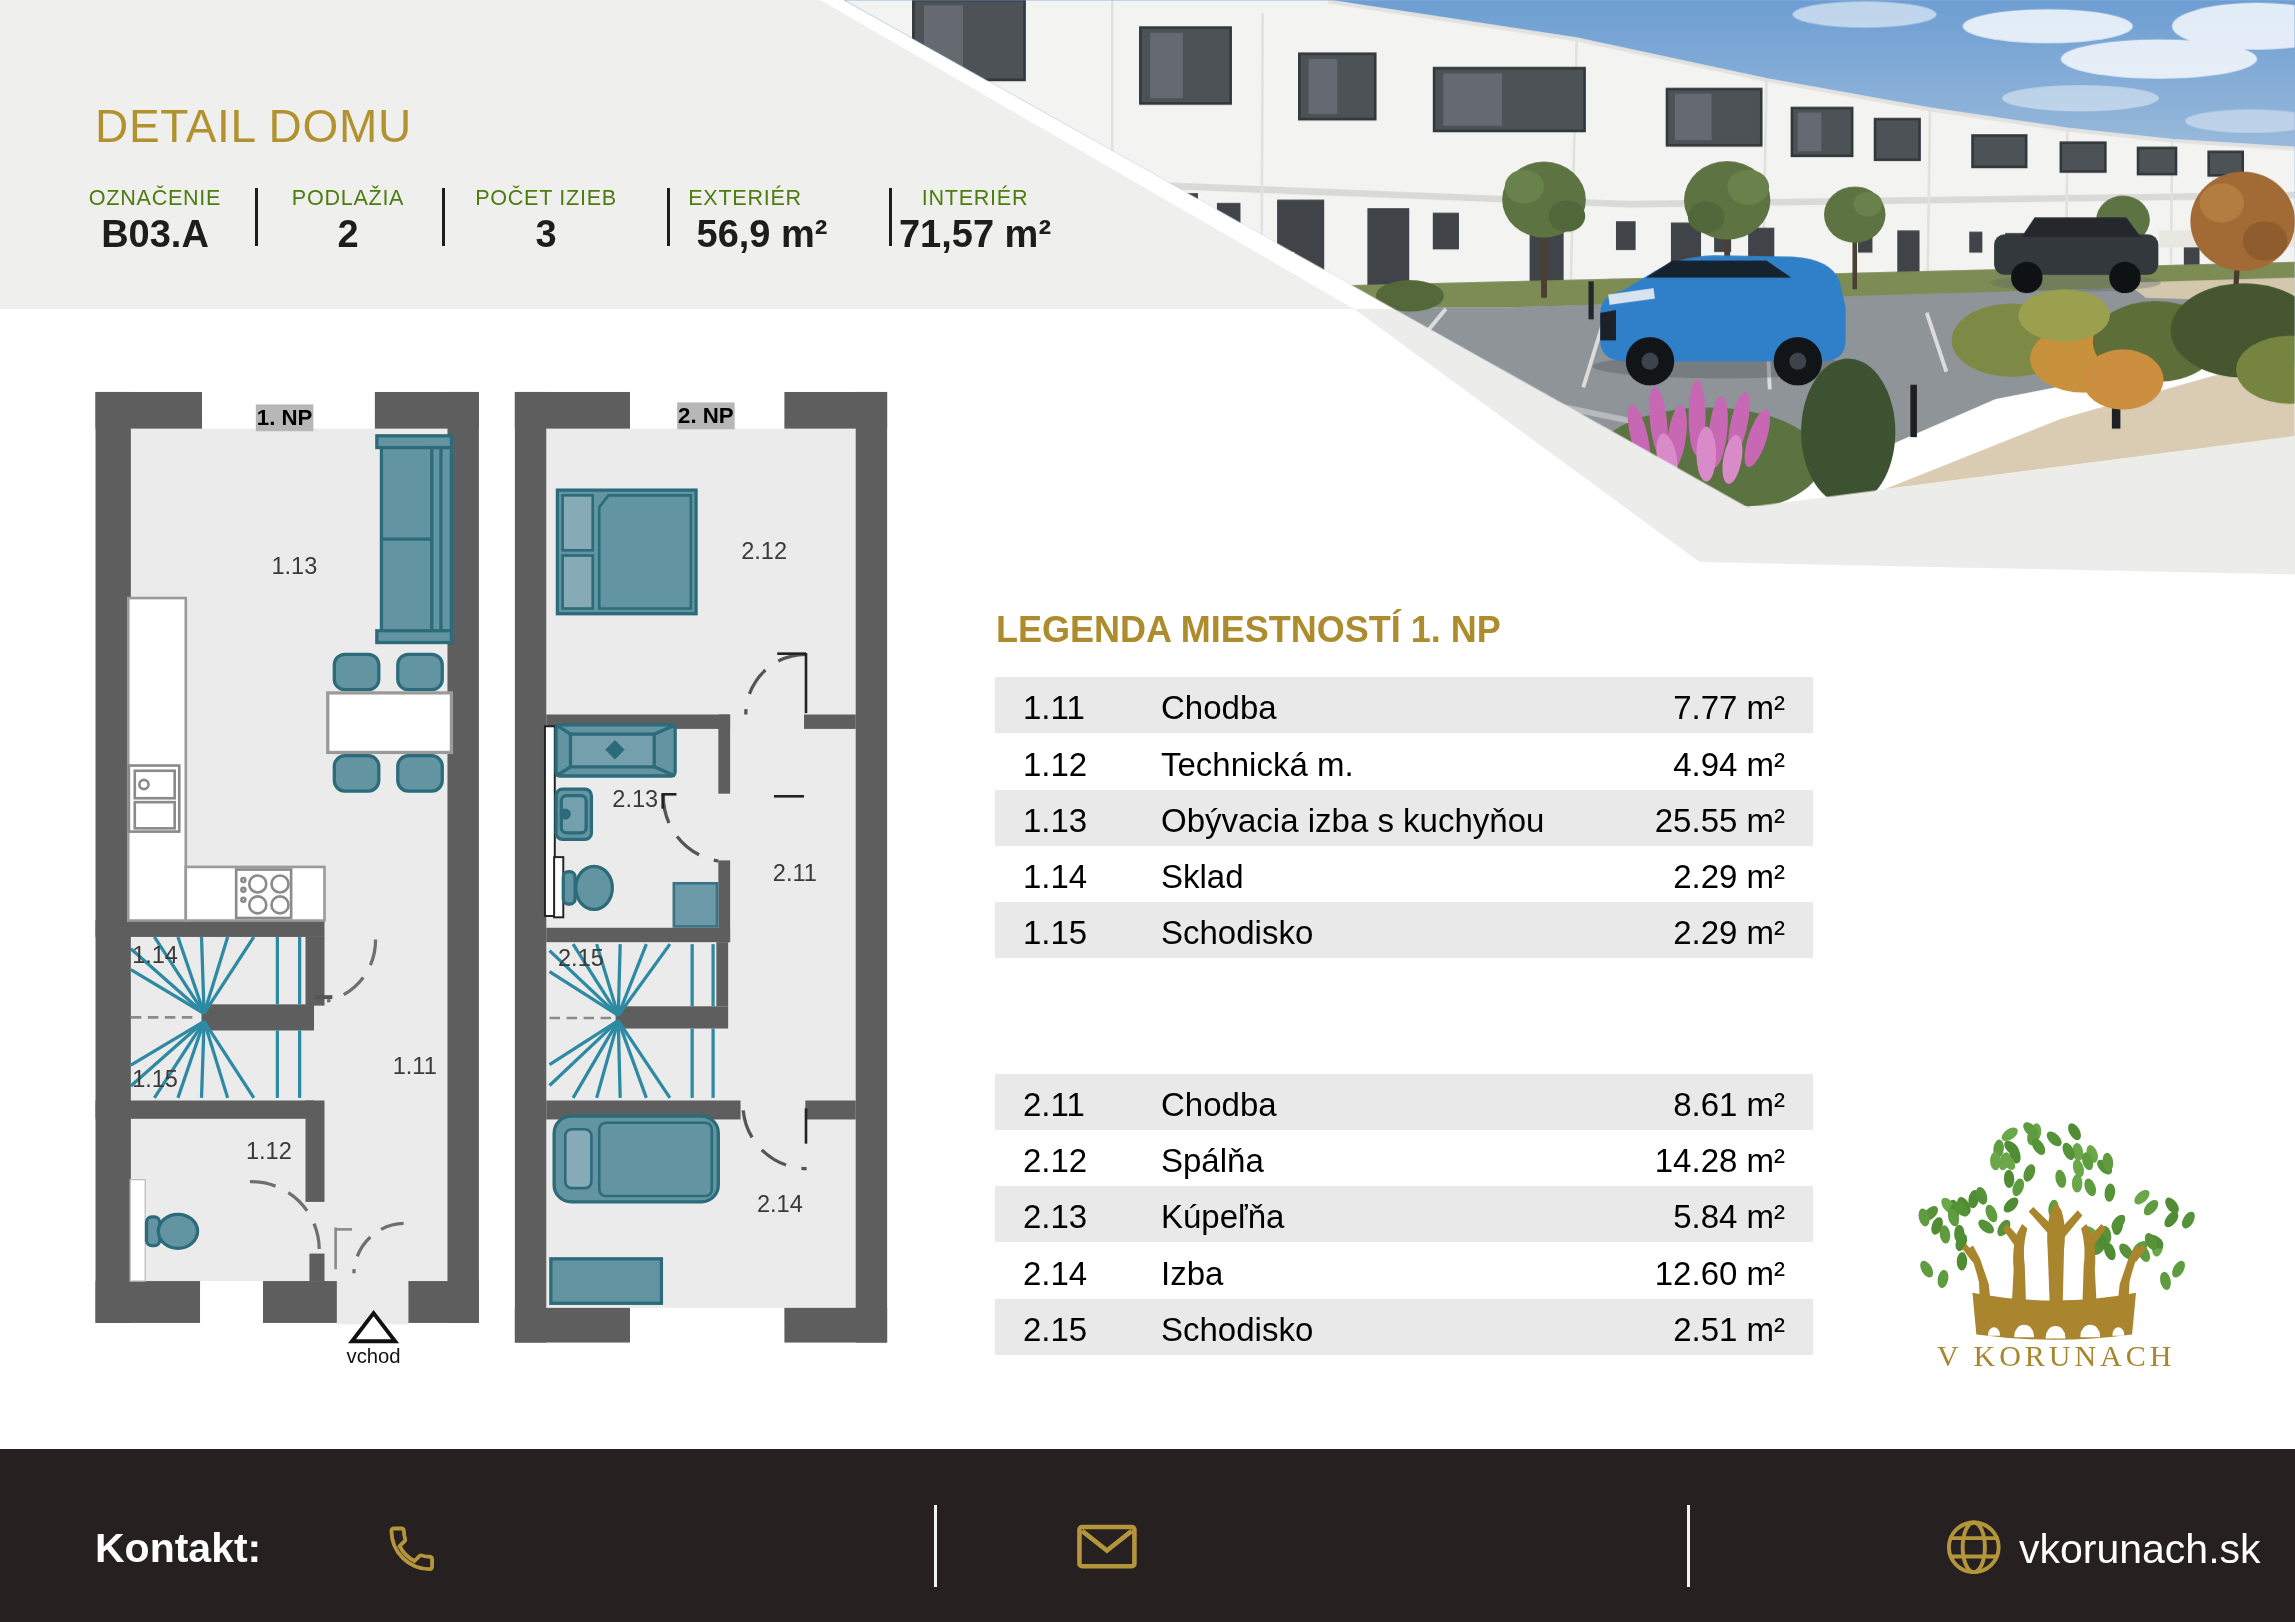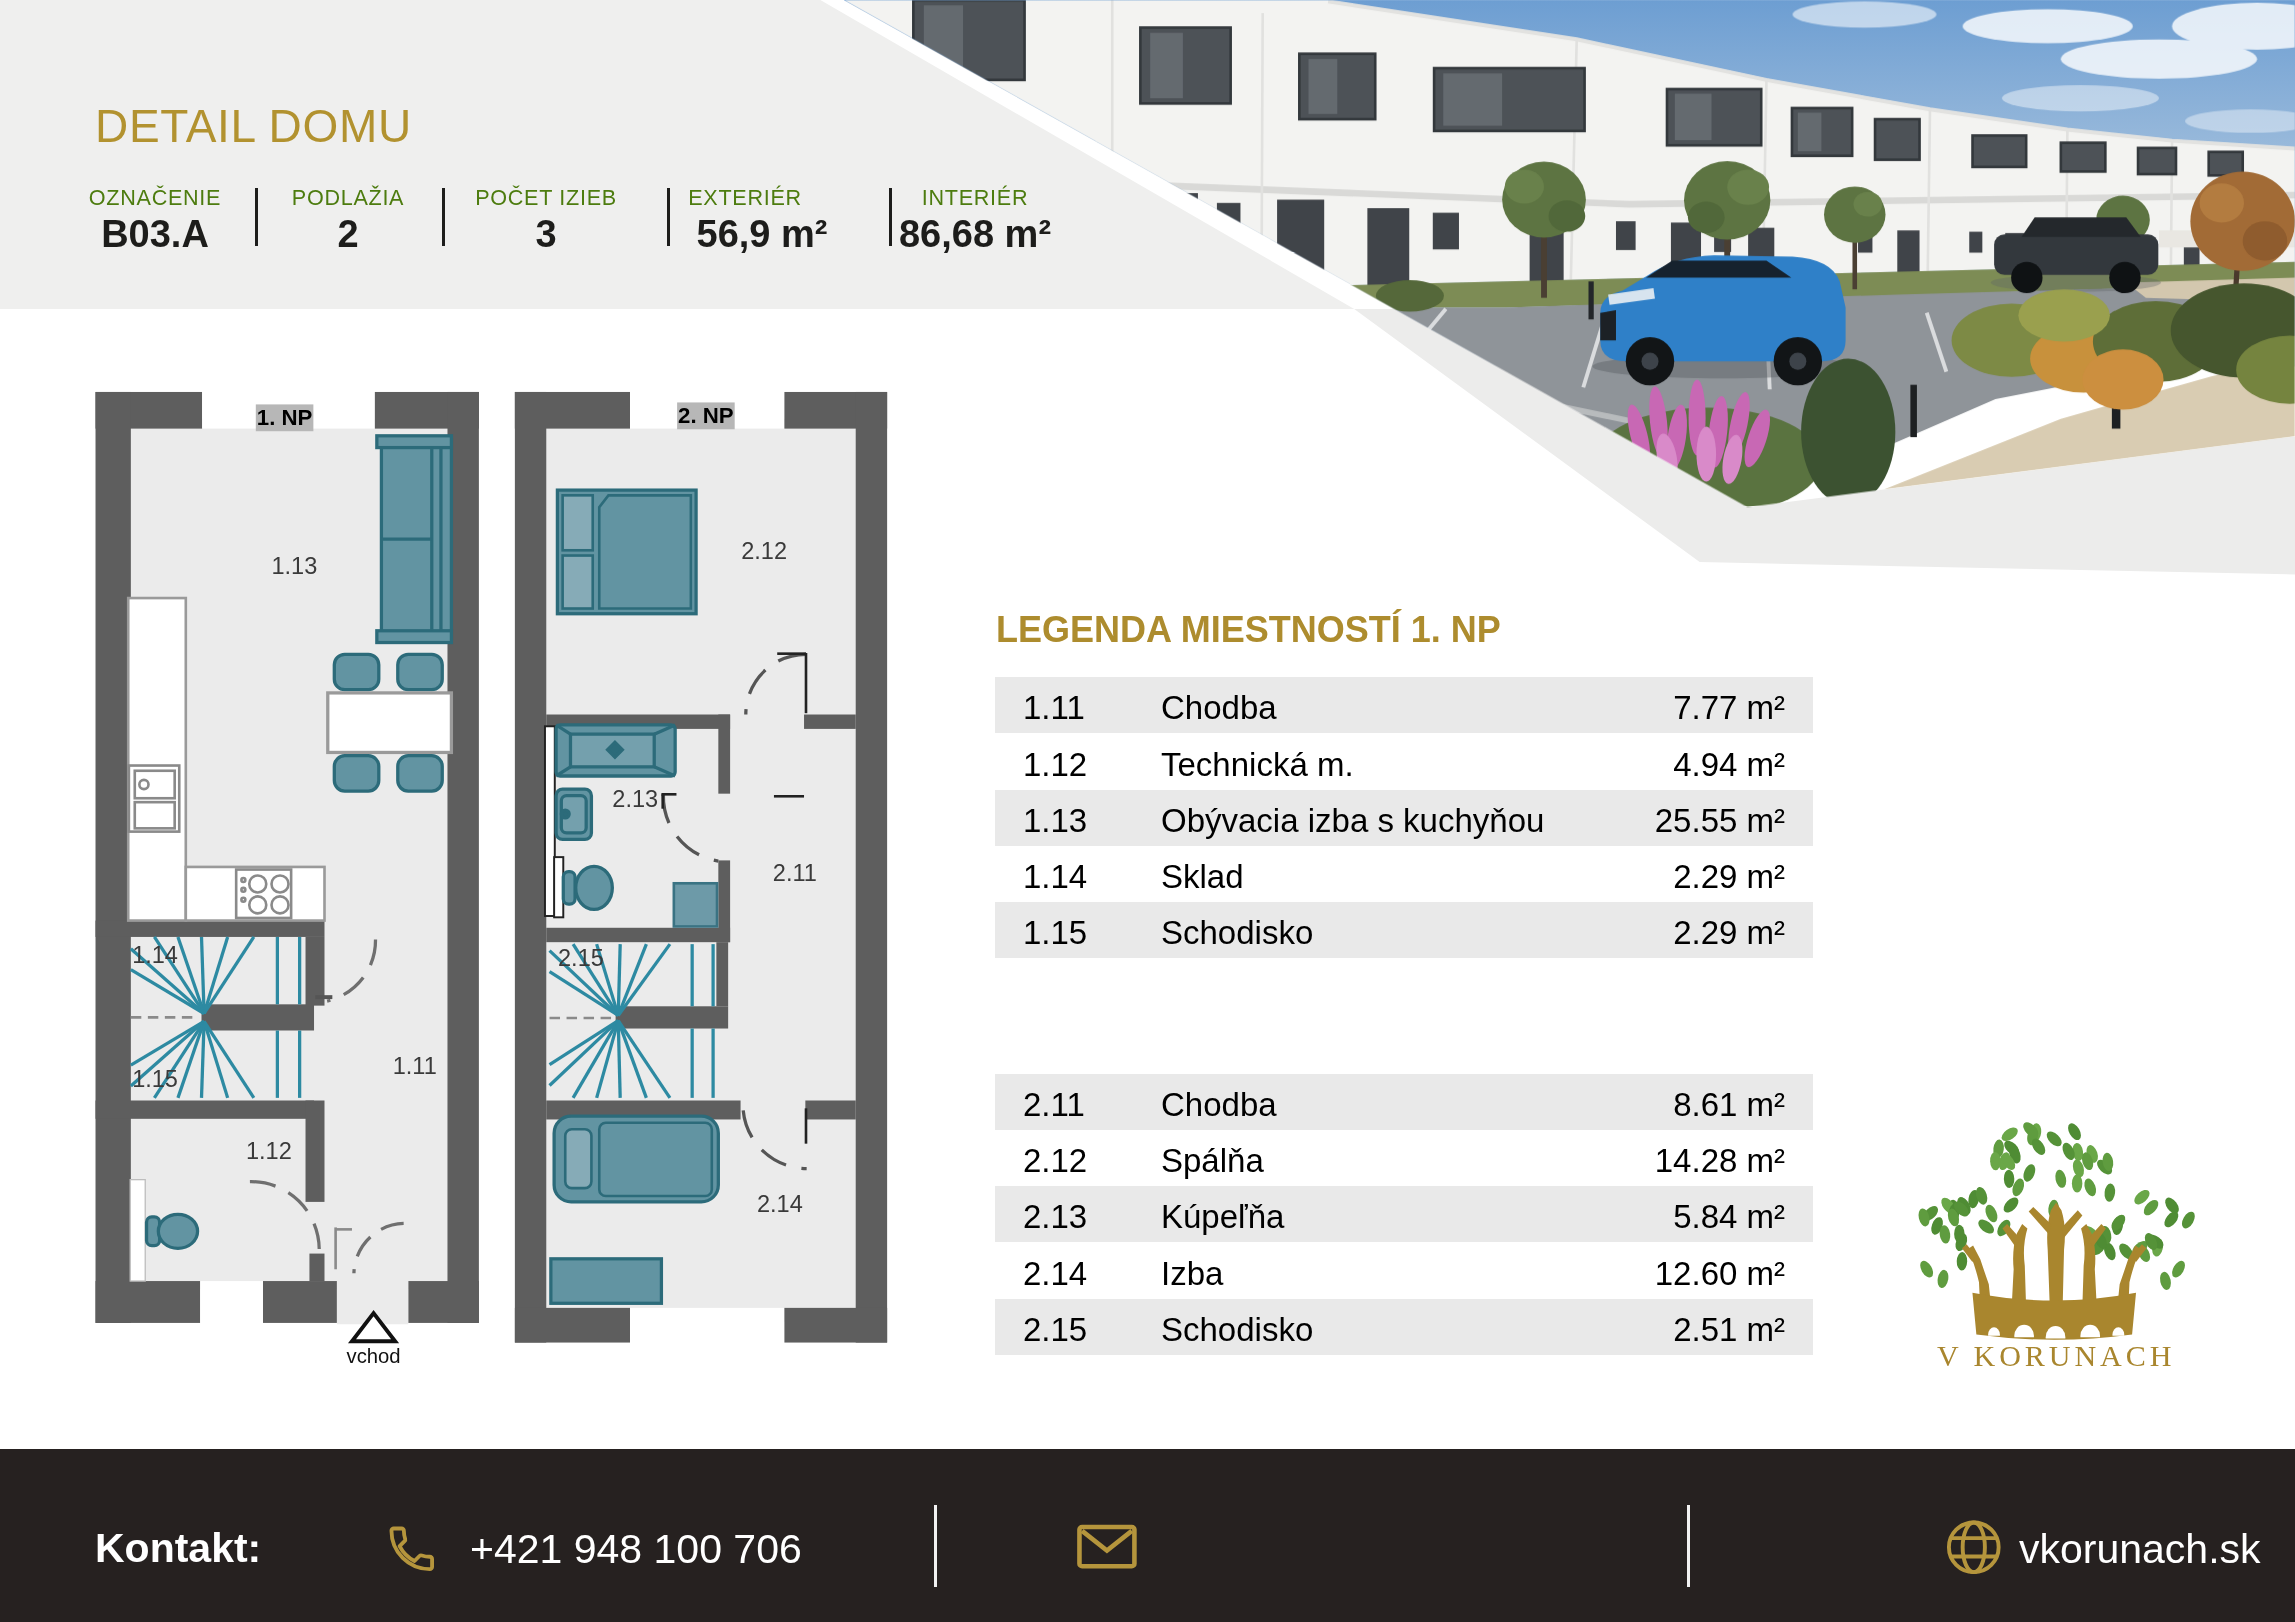--- a/index.html
+++ b/index.html
@@ -224,21 +224,21 @@
 <div class="abs val" style="left:448px;top:213px;width:196px;">3</div>
 
 <div class="vdiv" style="left:667px;top:188px;height:58px;"></div>
 
 <div class="abs lbl" style="left:647px;top:185px;width:196px;">EXTERIÉR</div>
 <div class="abs val" style="left:664px;top:213px;width:196px;">56,9 m²</div>
 
 <div class="vdiv" style="left:889px;top:188px;height:58px;"></div>
 
 <div class="abs lbl" style="left:877px;top:185px;width:196px;">INTERIÉR</div>
-<div class="abs val" style="left:877px;top:213px;width:196px;">86,68 m²</div>
+<div class="abs val" style="left:877px;top:213px;width:196px;">71,57 m²</div>
 
 <svg class="abs" style="left:0;top:0;" width="2295" height="1622" viewBox="0 0 3508 2479" font-family="Liberation Sans, sans-serif">
 
   <g>
 
   <rect x="180" y="640" width="520" height="1330" fill="#ebebeb"></rect>
 
   <rect x="146" y="599" width="163" height="56" fill="#5e5e5e"></rect>
 
   <rect x="309" y="599" width="264" height="56" fill="#ffffff"></rect>
@@ -688,21 +688,20 @@
   </g>
 
   <g fill="none" stroke="#b5953c" stroke-width="6">
     <circle cx="3017" cy="2365" r="38"></circle>
     <ellipse cx="3017" cy="2365" rx="17" ry="38"></ellipse>
     <line x1="2982" y1="2351" x2="3052" y2="2351"></line>
     <line x1="2982" y1="2379" x2="3052" y2="2379"></line>
   </g>
 </svg>
 
-<div class="abs fthead" style="left:470px;top:1526px;">+421 948 100 706</div>
 
 <div class="abs" style="left:934px;top:1505px;width:2.6px;height:82px;background:#f2f2f2;"></div>
 
 
 <div class="abs" style="left:1687px;top:1505px;width:2.6px;height:82px;background:#f2f2f2;"></div>
 
 <div class="abs fthead" style="left:2019px;top:1526px;">vkorunach.sk</div>
 
 </div>
 

